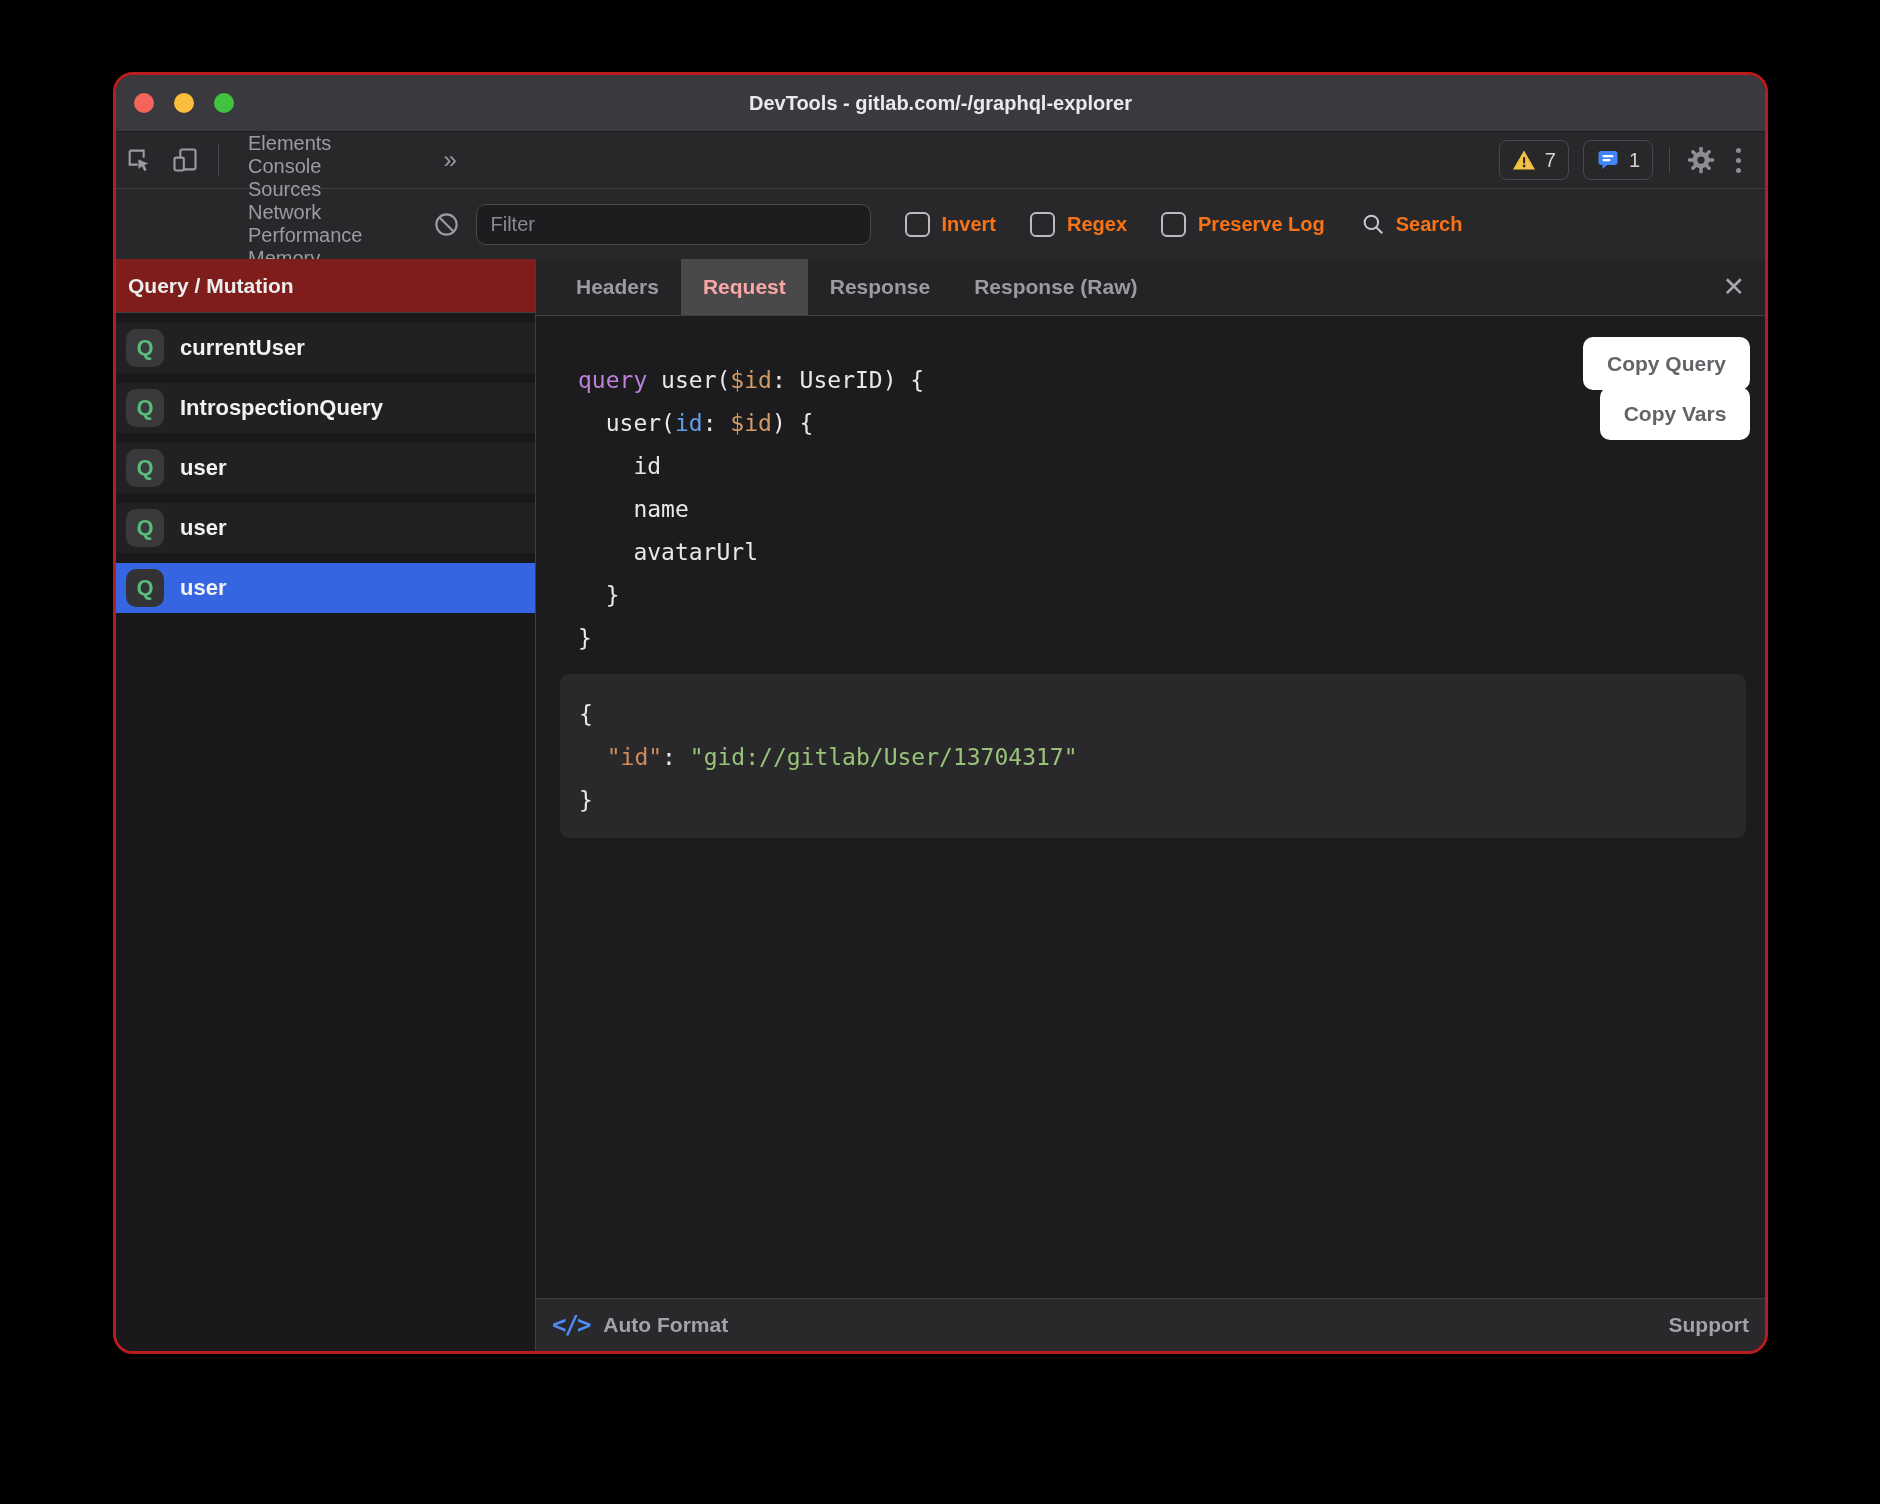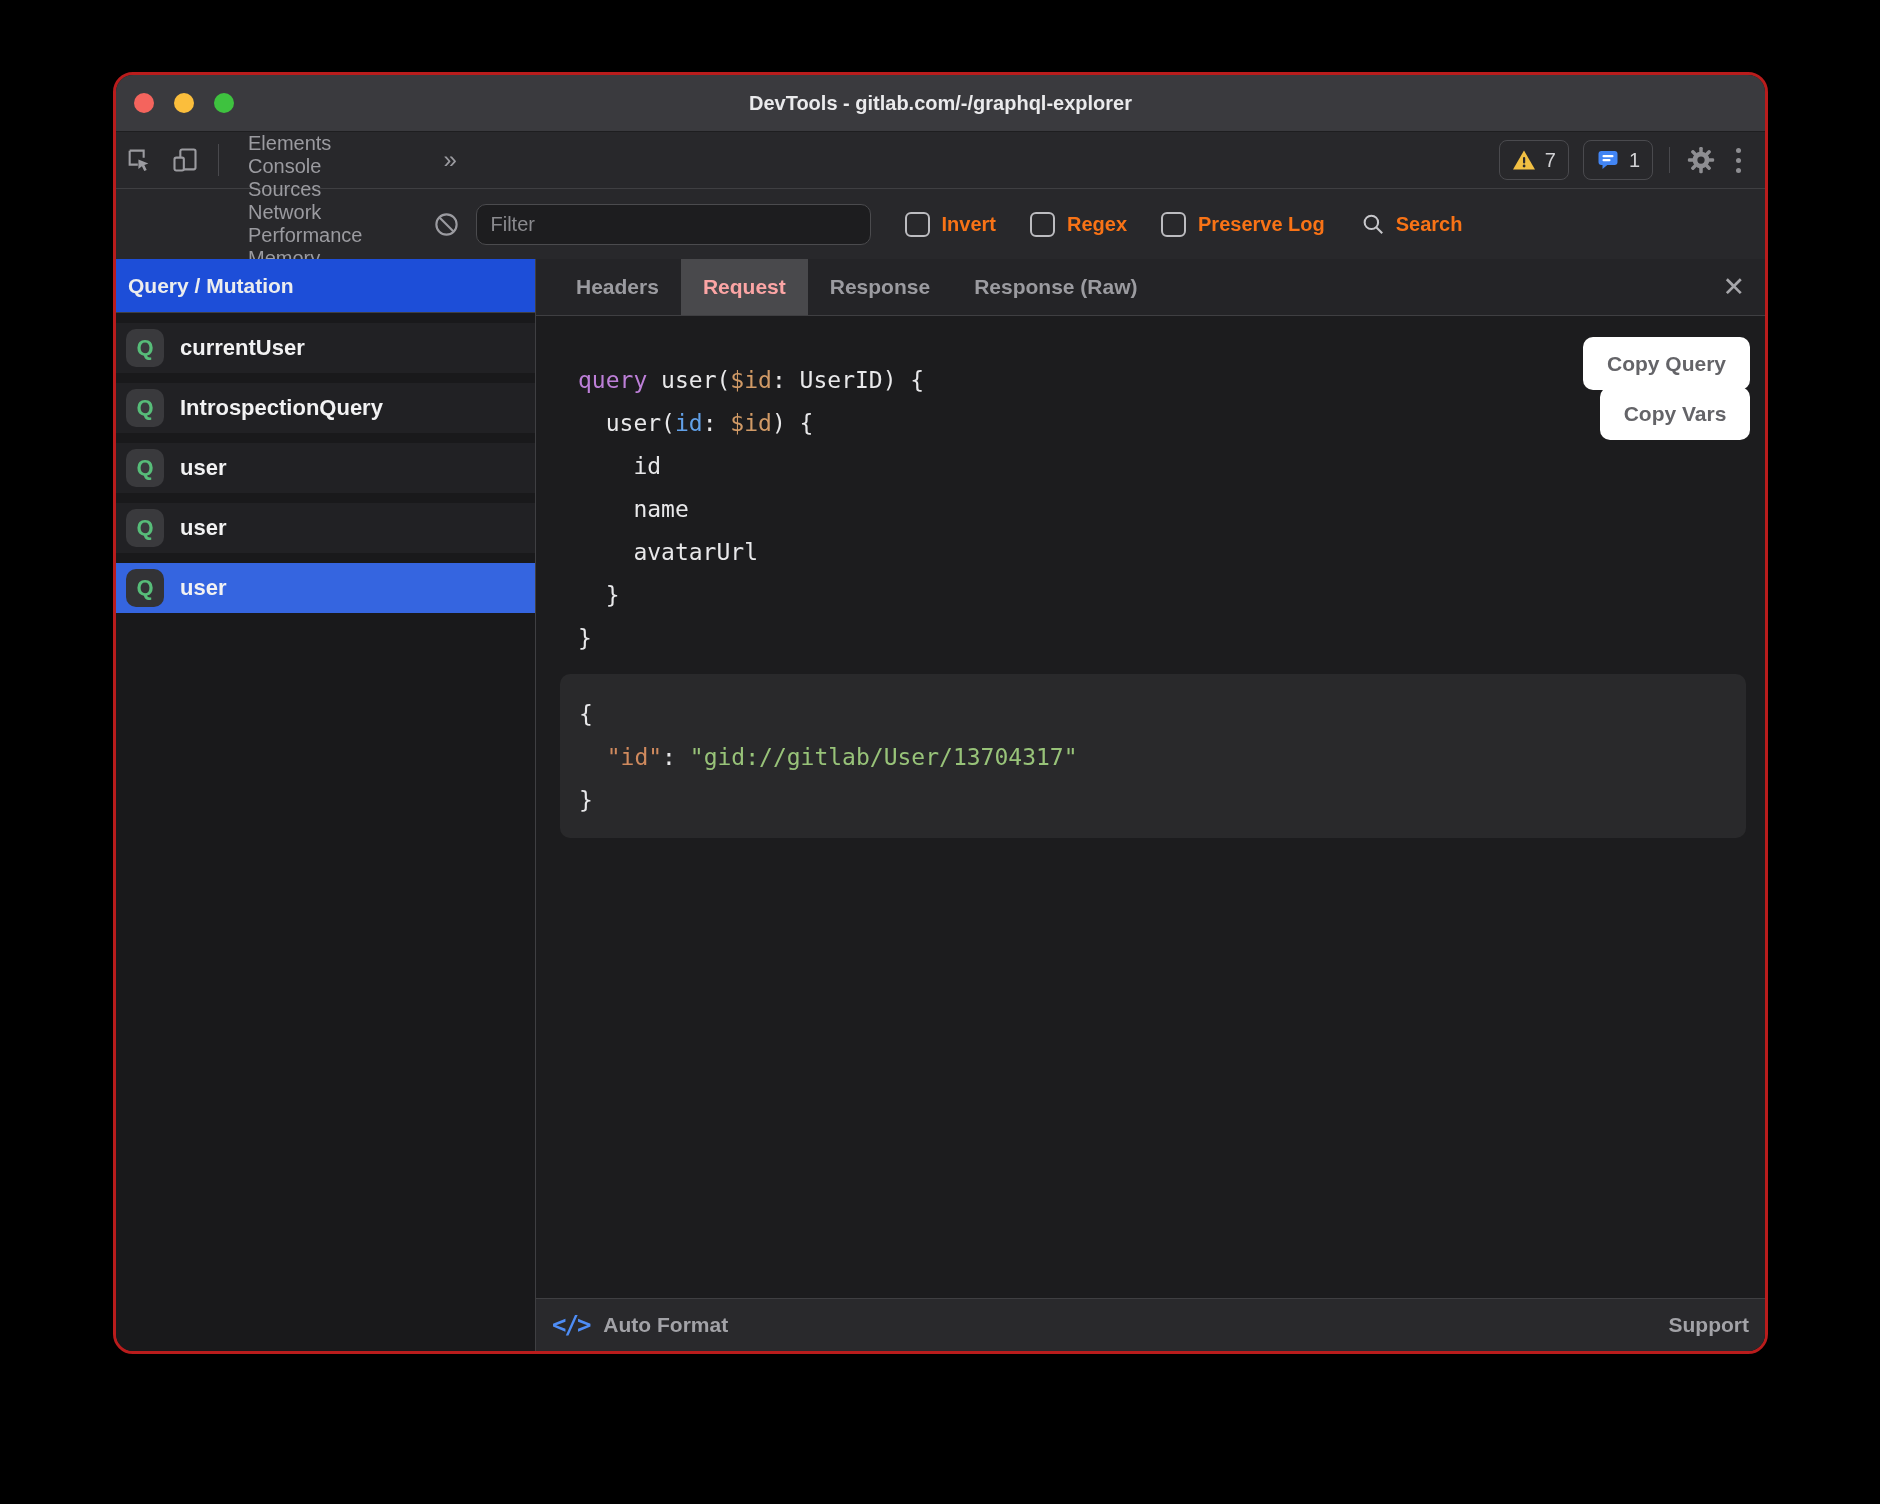--- a/index.html
+++ b/index.html
@@ -35,21 +35,21 @@
                 border-radius:10px;color:#e8e8ea;font-size:20px;padding:0 14px;box-sizing:border-box;
                 font-family:"Liberation Sans",sans-serif;outline:none;}
   .filter-input::placeholder{color:#8a8a8e;}
   .cb-group{display:flex;align-items:center;gap:12px;margin-left:34px;}
   .cb-box{width:21px;height:21px;border:2px solid #bcbcc0;border-radius:6px;background:transparent;flex:0 0 auto;}
   .cb-label{font-size:20px;font-weight:600;color:#f97316;white-space:nowrap;}
   .search-group{display:flex;align-items:center;gap:10px;margin-left:35px;}
   
   .main{position:absolute;top:184px;bottom:0;left:0;right:0;display:flex;}
   .sidebar{width:420px;flex:0 0 auto;background:#19191b;border-right:1px solid #3f3f42;box-sizing:border-box;}
-  .sidebar-header{height:53px;background:#1d4ed8;border-bottom:1px solid #3f3f42;display:flex;align-items:center;
+  .sidebar-header{height:53px;background:#7f1d1d;border-bottom:1px solid #3f3f42;display:flex;align-items:center;
                   padding-left:12px;font-weight:bold;font-size:21px;color:#eceded;}
   .list{padding-top:10px;}
   .row{height:50px;margin-bottom:10px;display:flex;align-items:center;background:#212124;cursor:default;}
   .row.selected{background:#3565e0;}
   .q-badge{width:38px;height:38px;margin-left:10px;border-radius:10px;background:#3a3a3d;color:#57bd79;
            font-weight:bold;font-size:22px;display:flex;align-items:center;justify-content:center;flex:0 0 auto;}
   .row.selected .q-badge{background:#333336;}
   .row-label{margin-left:16px;font-weight:bold;font-size:22px;color:#f2f2f3;}
   
   .detail{flex:1;position:relative;background:#1c1c1e;}

